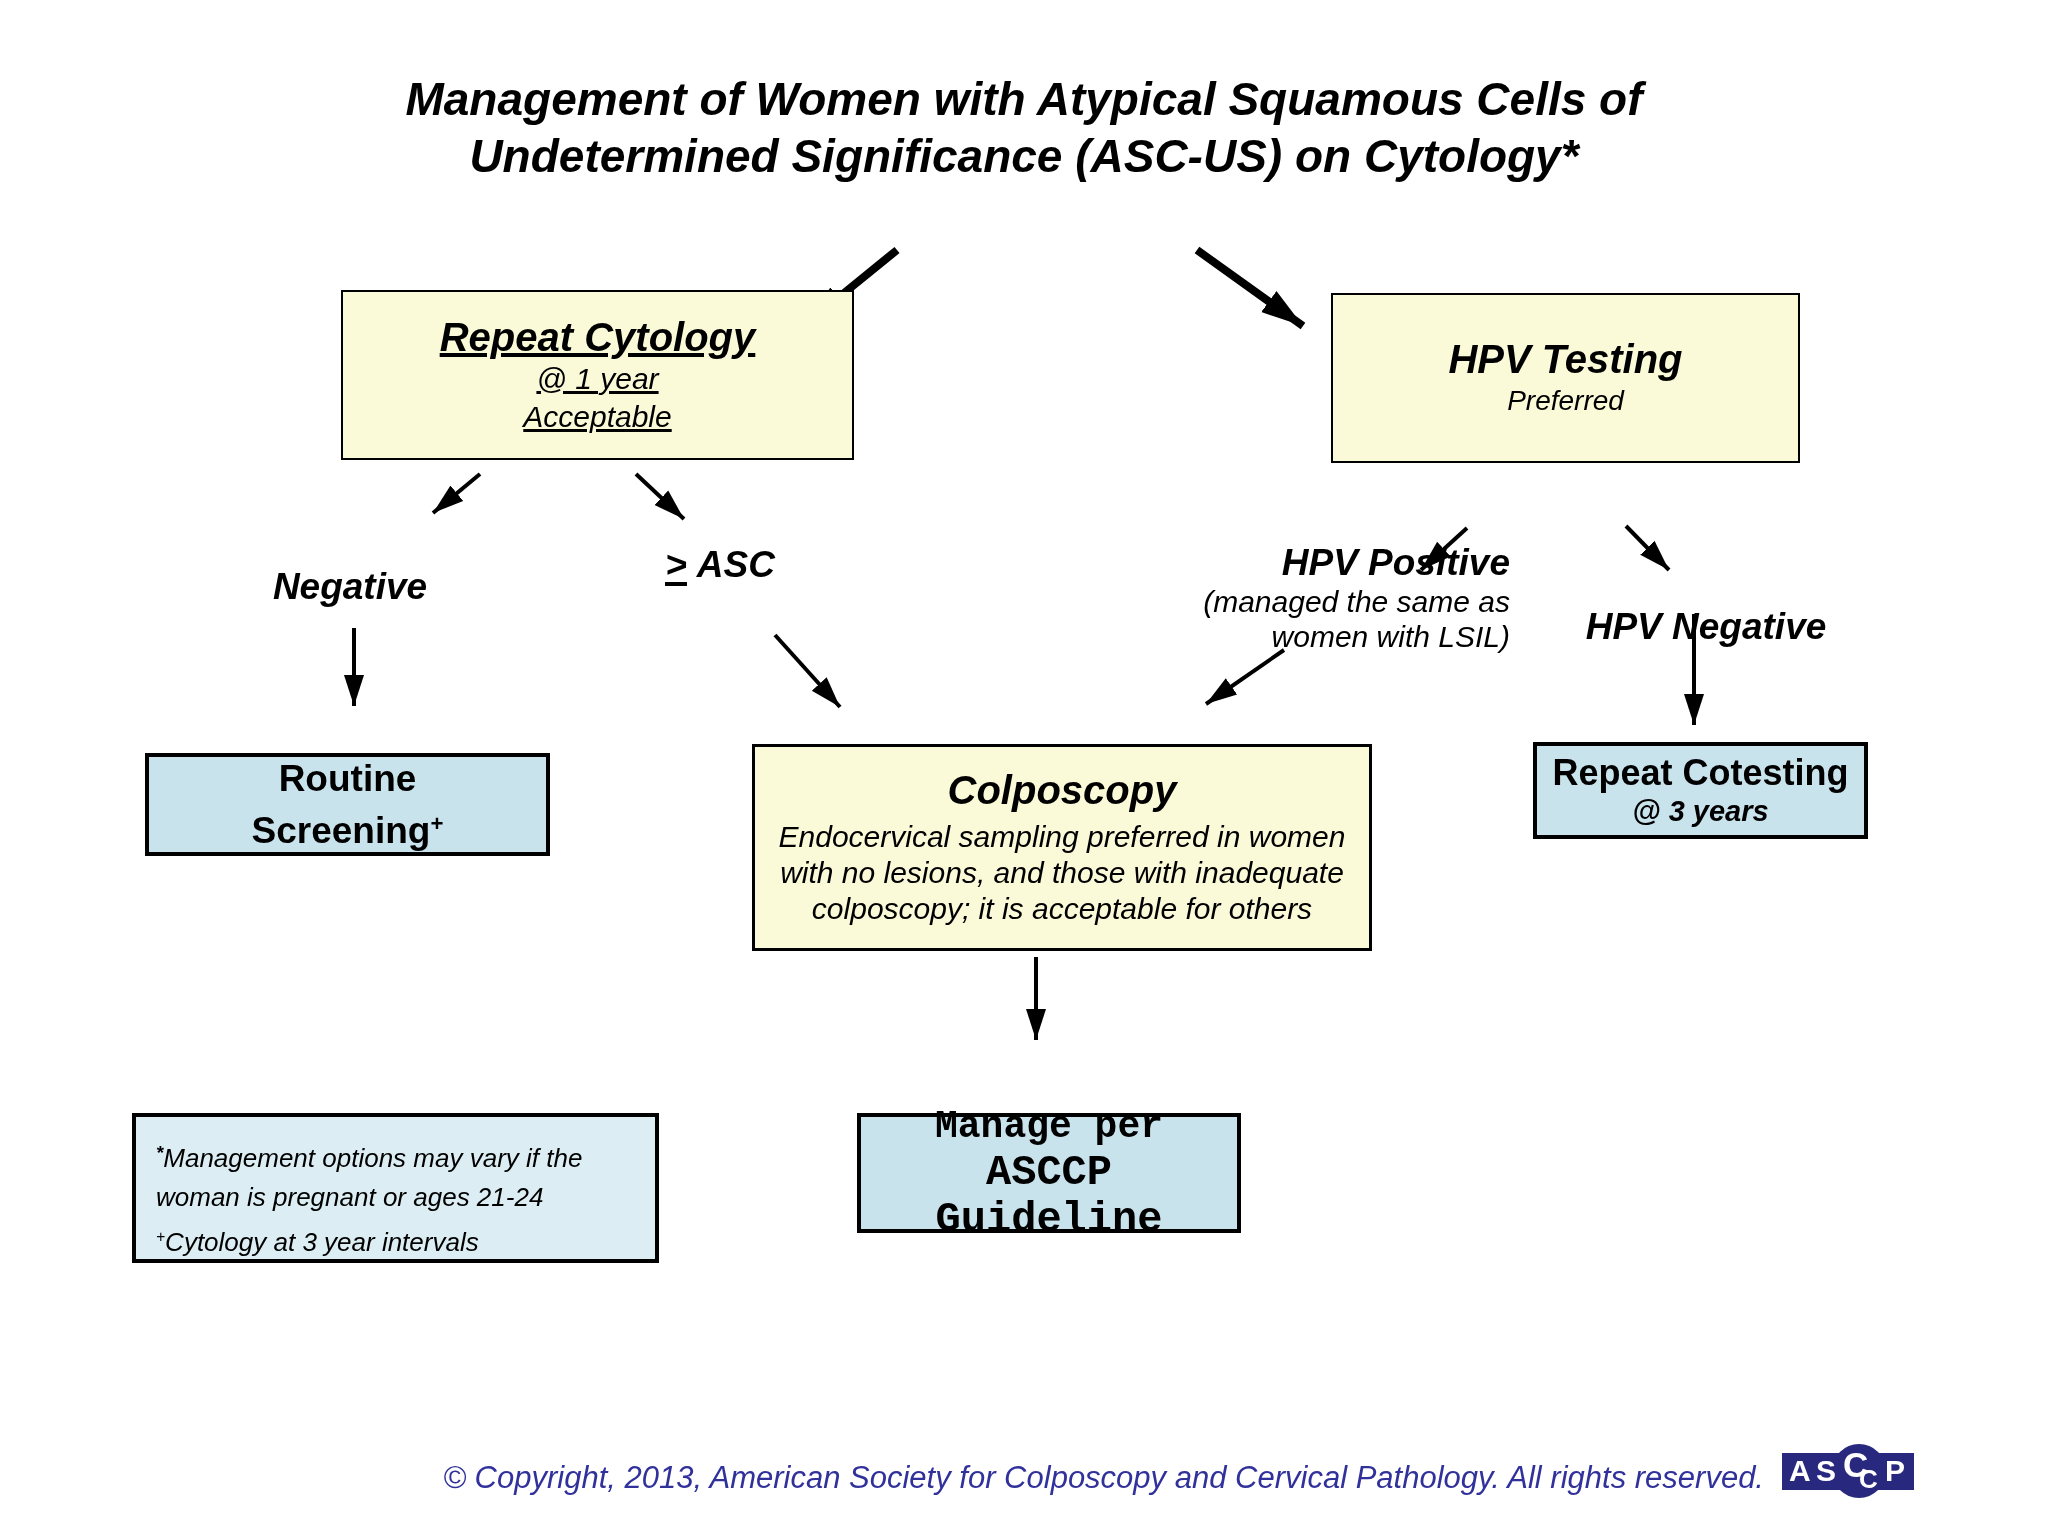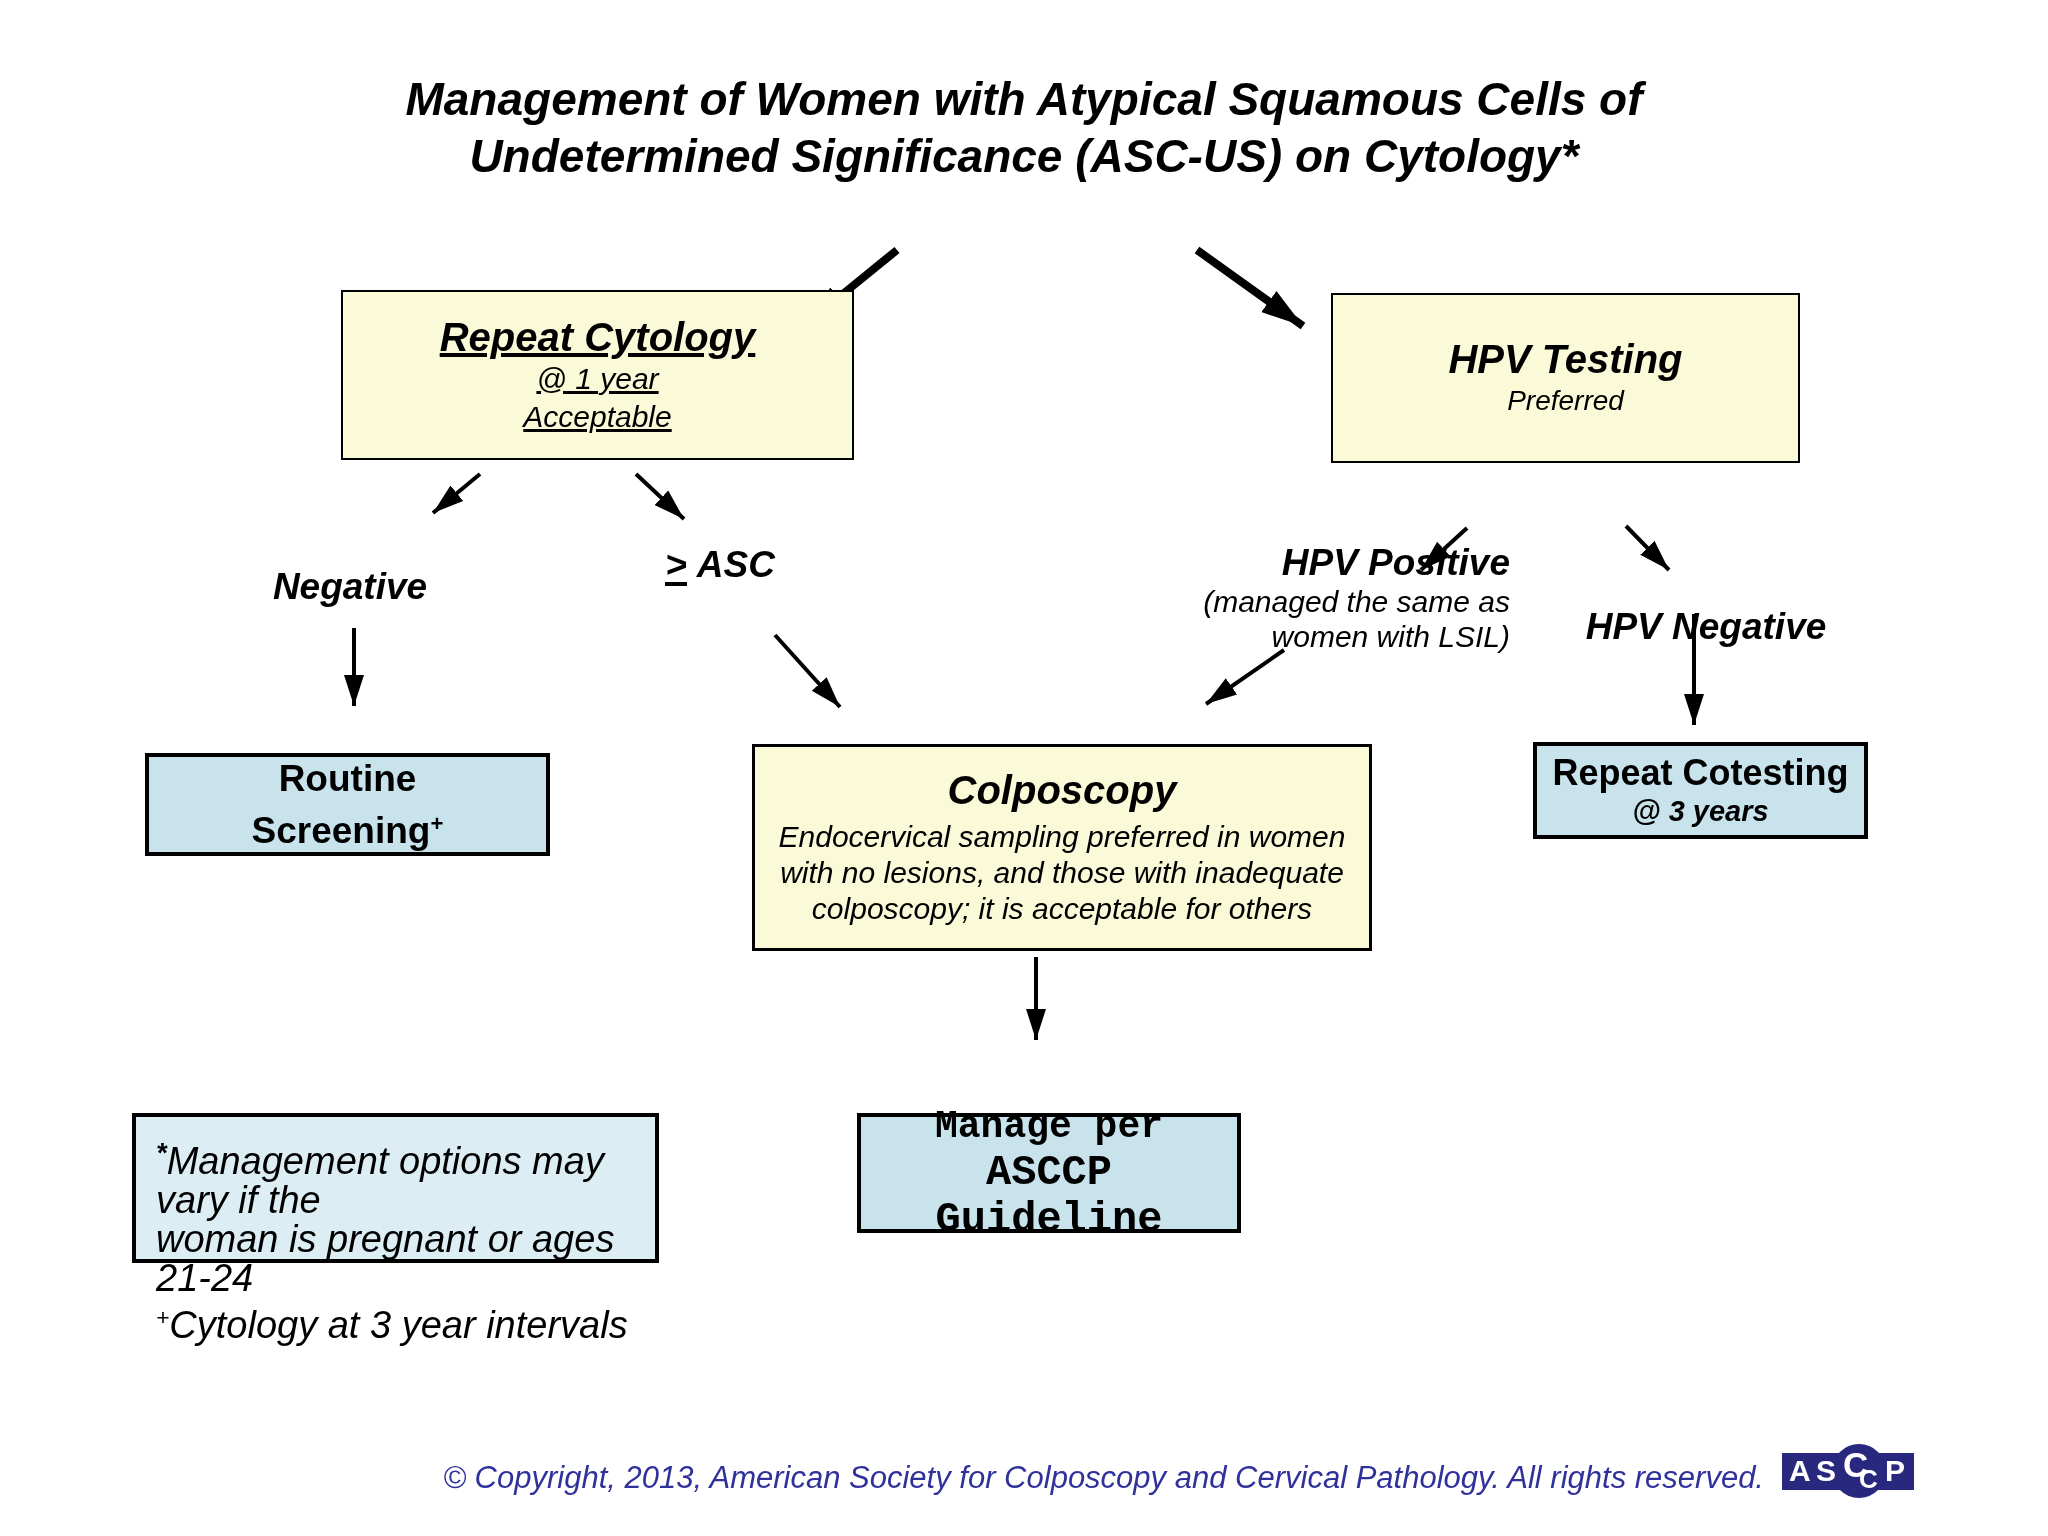--- a/index.html
+++ b/index.html
@@ -57,21 +57,21 @@
     line-height: 0.9;
   }
   .bigblue-line { font-size: 37px; font-weight: bold; line-height: 45px; font-style: normal; }
   .colpo-body { font-size: 30px; font-style: italic; line-height: 36px; margin-top: 6px; }
   .cotest-sub { font-size: 29px; font-weight: bold; font-style: italic; line-height: 36px; }
   .footnote {
     position: absolute;
     box-sizing: border-box;
     background: #DCEEF4;
     border: 4px solid #000;
-    font-size: 38px;
+    font-size: 26px;
     font-style: italic;
     line-height: 39px;
     text-align: left;
     padding: 16px 10px 10px 20px;
   }
   .fn-sup { font-size: 0.72em; vertical-align: 0.45em; font-weight: bold; }
   .sup-plus { font-size: 0.6em; vertical-align: 0.55em; font-weight: bold; }
   .copyright {
     position: absolute;
     top: 1460px;

